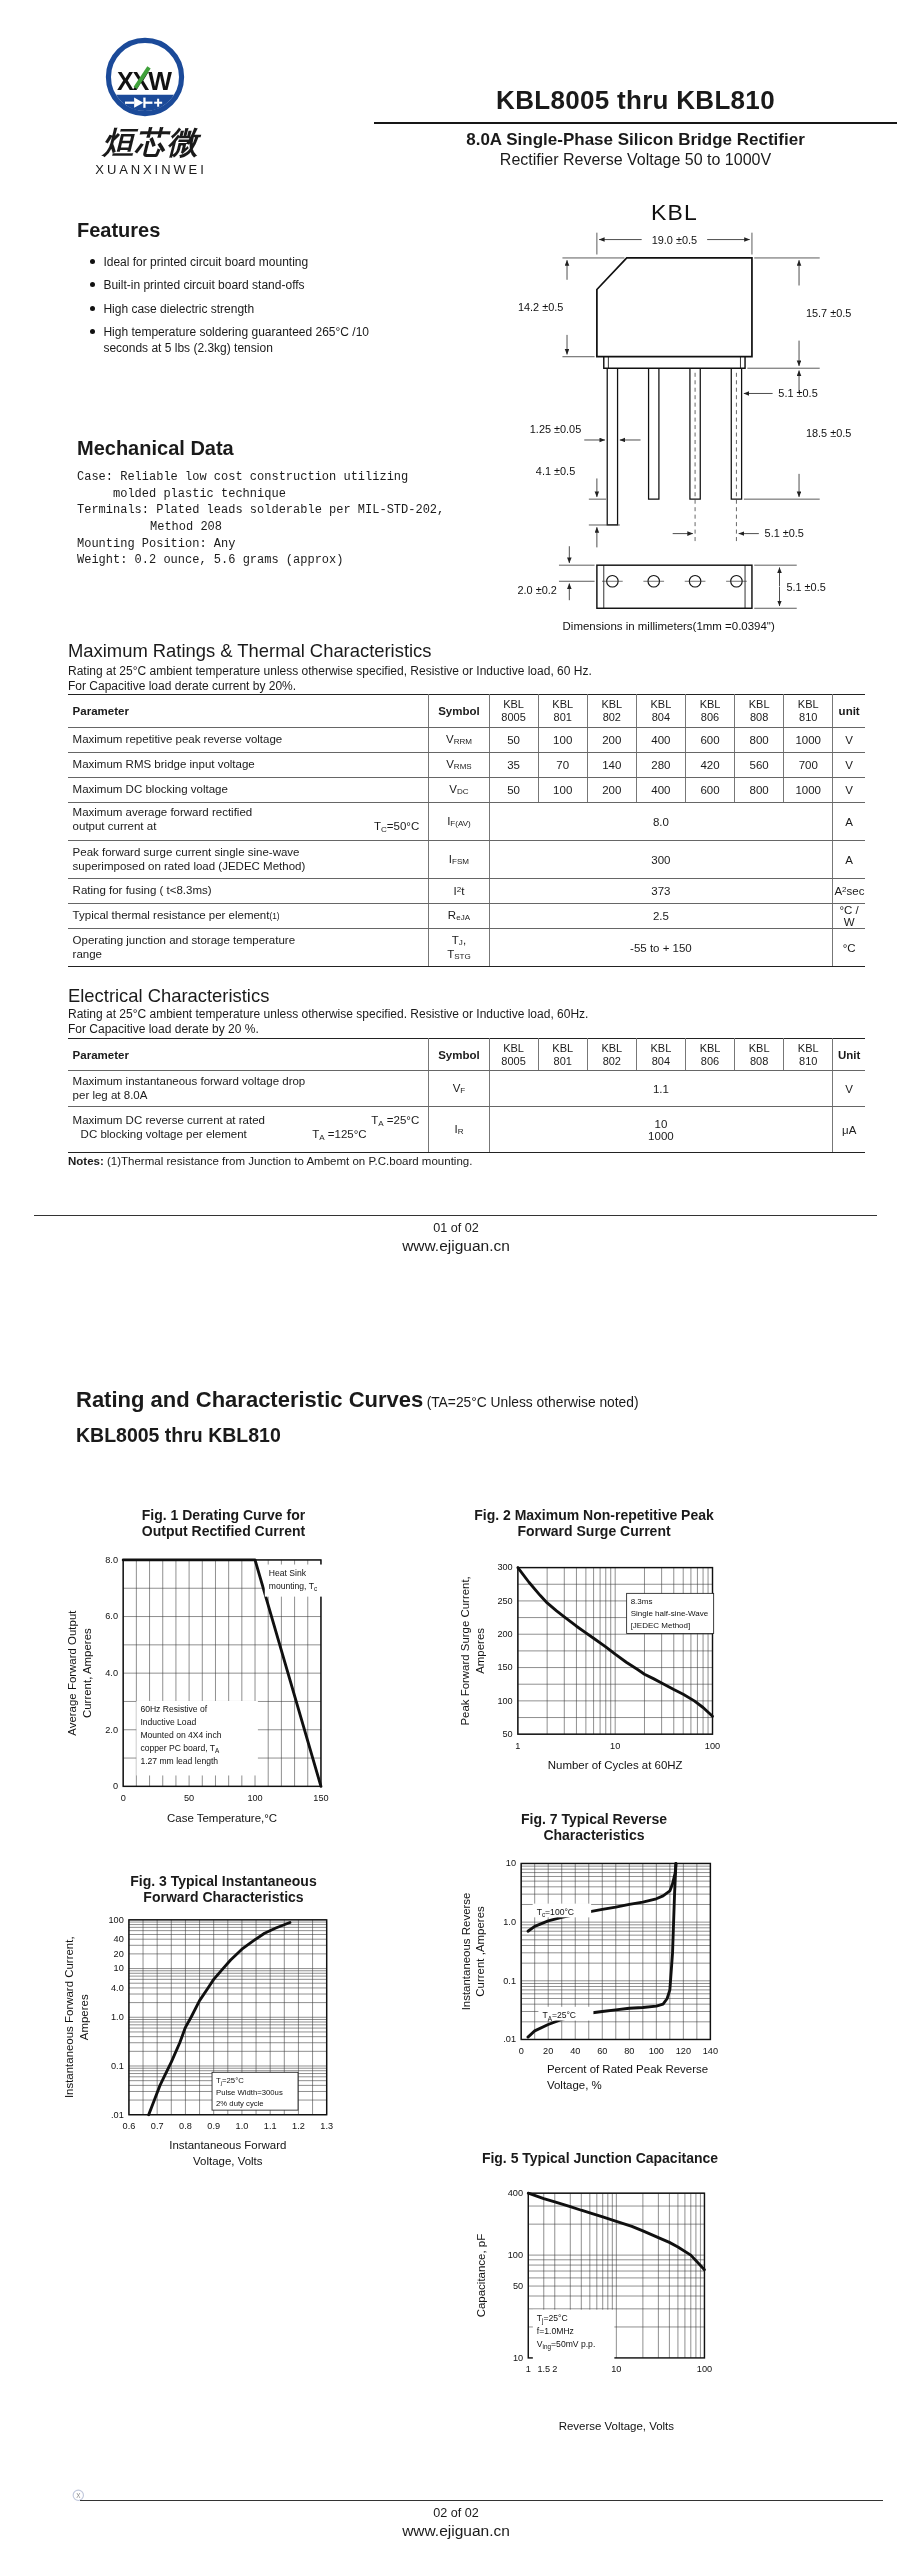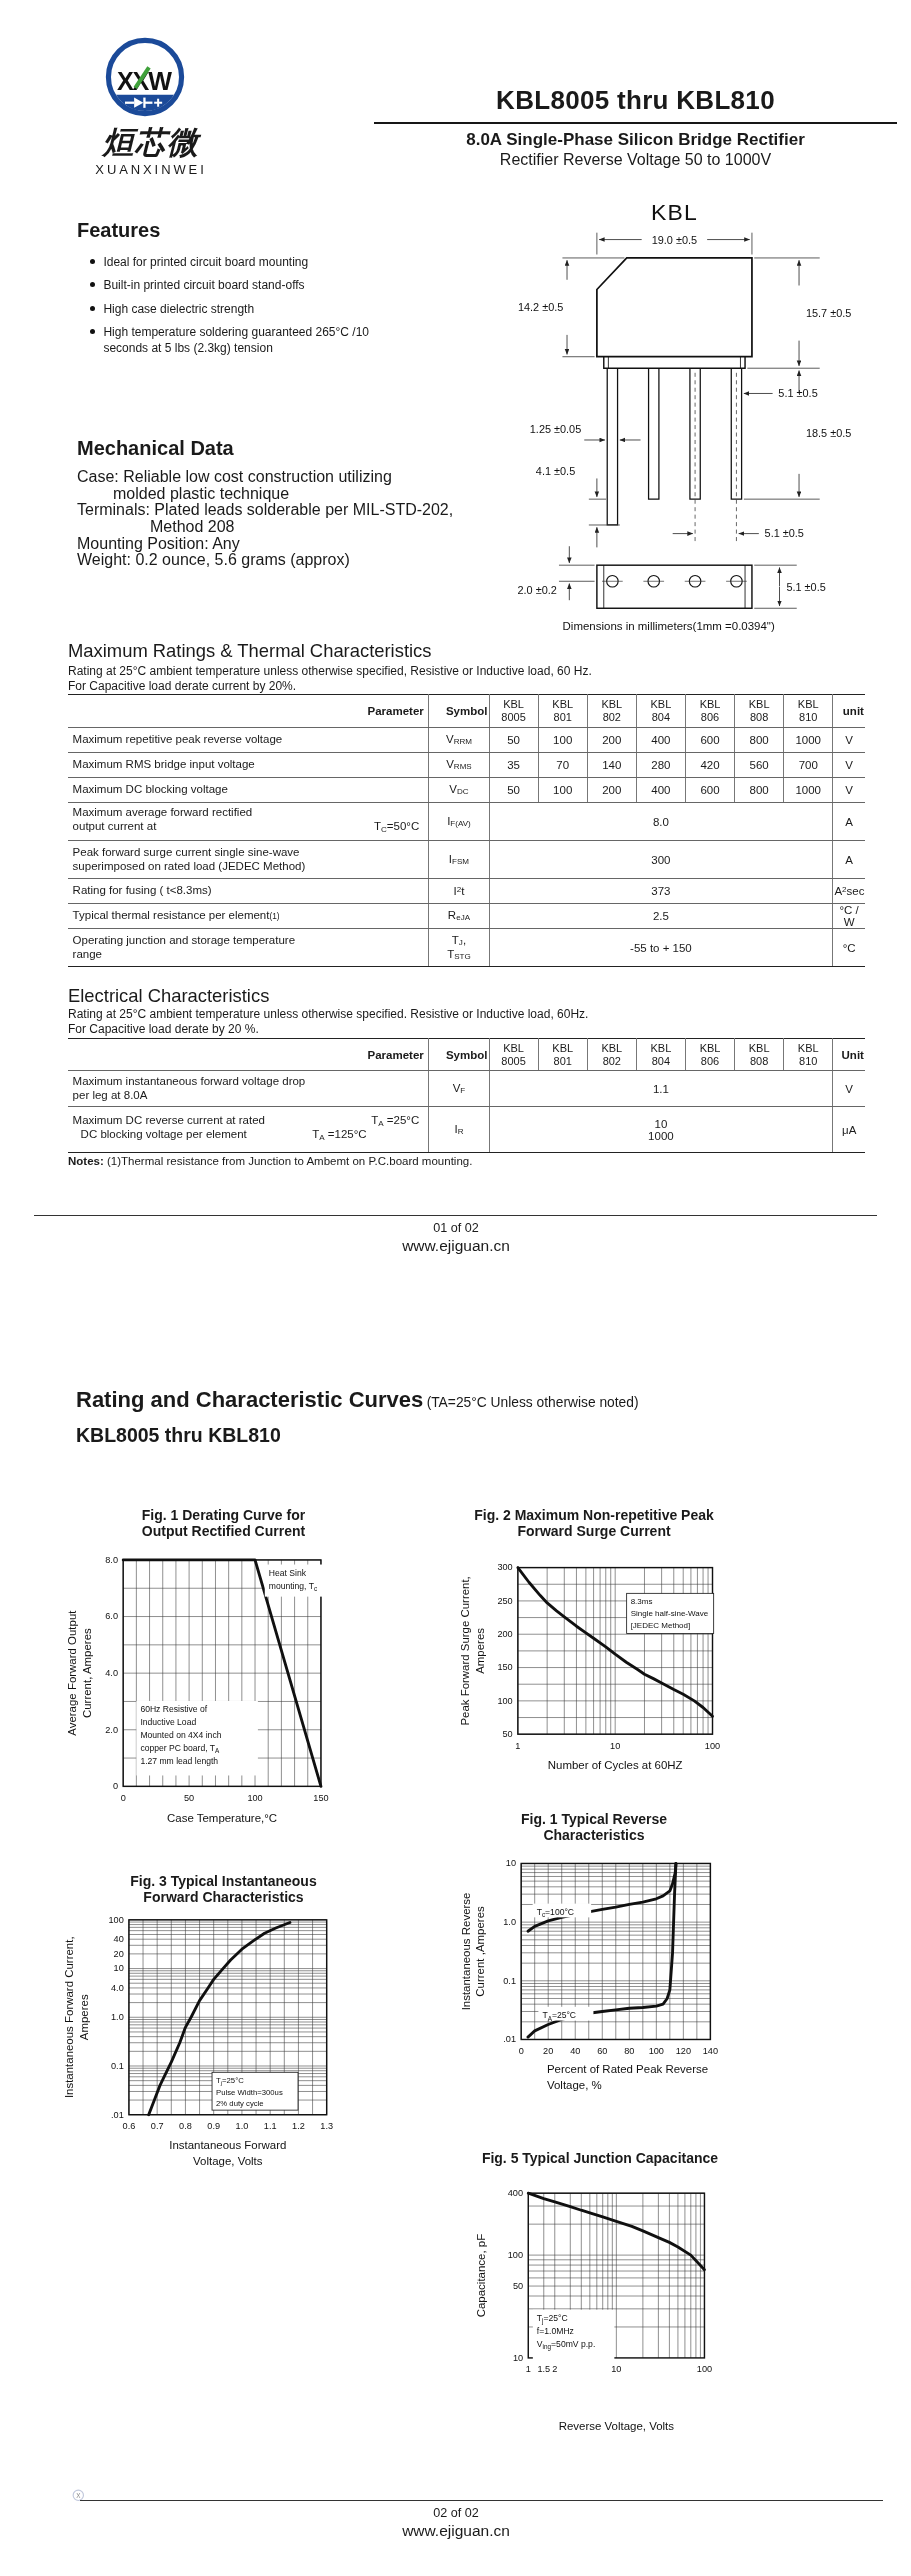--- a/index.html
+++ b/index.html
@@ -21,30 +21,30 @@
   #logo .en{font-size:13px;letter-spacing:2.9px;text-align:center;margin-top:2.3px;}
   
   h2.sec{font-size:20px;font-weight:bold;margin:0;}
   #features{left:77px;top:219px;width:425px;}
   #features ul{list-style:none;margin:11.5px 0 0 0;padding:0;}
   #features li{display:flex;margin-bottom:7.5px;}
   #features .dot{width:5.2px;height:5.2px;border-radius:50%;background:#111;margin:5.2px 8.6px 0 12.6px;flex:none;}
   #features .ftxt{font-size:12px;line-height:16px;}
   #mech{left:77px;top:437px;width:448px;}
   #mech .mlines{margin-top:9.2px;}
-  #mech .mline{font-size:16px;line-height:16.6px;}
+  #mech .mline{font-size:12px;line-height:16.6px;font-family:Liberation Mono, monospace;}
   
   .tblhead{font-size:18.4px;font-weight:normal;}
   .tblcond{font-size:12px;line-height:15px;}
   table.specs{border-collapse:collapse;table-layout:fixed;border-top:1.4px solid #222;font-size:11.5px;}
   table.specs td{border-right:0.8px solid #777;border-bottom:1.7px double #666;padding:0 4.6px;vertical-align:middle;}
   table.specs td:last-child{border-right:none;}
   table.specs tr:last-child td{border-bottom:1.4px solid #222;}
   table.specs td.val,table.specs td.unitc,table.specs td.sym,table.specs td.mod{text-align:center;padding:0 1.1px;}
-  table.specs td.hd{font-weight:bold;text-align:right;}
+  table.specs td.hd{font-weight:bold;}
   table.specs td.mod{font-size:11px;line-height:12.6px;}
   .pline{line-height:13.8px;}
   .cond{float:right;padding-right:4.6px;}
   #notes-line{left:68px;top:1155px;font-size:11.5px;width:746px;}
   
   .rule{background:#333;height:1.4px;}
   .pgno{left:0;width:912px;text-align:center;font-size:12.6px;}
   .site{left:0;width:912px;text-align:center;font-size:15.5px;}
   
   #curves-head{left:76px;top:1387px;width:746px;}
@@ -619,21 +619,21 @@
           <text x="287.5" y="447" text-anchor="middle" font-size="20">Voltage, Volts</text>
           <polyline points="149.5,360.0 159.4,334.4 169.2,308.8 179.1,288.2 188.9,268.3 203.7,234.4 213.6,207.6 223.4,190.0 238.2,160.9 253.0,138.8 262.9,123.9 277.6,106.9 292.4,90.0 312.1,71.2 331.9,56.7 351.6,43.4 371.3,34.2 395.9,24.7" fill="none" stroke="#101010" stroke-width="5" stroke-linejoin="round" stroke-linecap="round"></polyline>
           <rect x="260" y="286" width="150" height="66" fill="#fff" stroke="#222" stroke-width="1.5"></rect>
           <text x="267" y="304.5" font-size="13.5"><tspan dy="0">T</tspan><tspan dy="4" font-size="74%">j</tspan><tspan dy="-4">=25°C</tspan></text>
           <text x="267" y="324.75" font-size="13.5">Pulse Width=300us</text>
           <text x="267" y="345" font-size="13.5">2% duty cycle</text>
         </svg></div>
   </div>
 
   <div class="figblock" style="left:459px;top:1812px;width:270px;">
-    <div class="fig-title">Fig. 1  Typical Reverse</div>
+    <div class="fig-title">Fig. 7  Typical Reverse</div>
     <div class="fig-title">Characteristics</div>
     <div class="chart" style="margin-top:9.2px;"><svg width="270" height="258" viewBox="0 0 470 450">
           <line x1="108" y1="20" x2="108" y2="327" stroke="#3c3c3c" stroke-width="1"></line>
           <line x1="131.57142857142856" y1="20" x2="131.57142857142856" y2="327" stroke="#3c3c3c" stroke-width="1"></line>
           <line x1="155.14285714285714" y1="20" x2="155.14285714285714" y2="327" stroke="#3c3c3c" stroke-width="1"></line>
           <line x1="178.71428571428572" y1="20" x2="178.71428571428572" y2="327" stroke="#3c3c3c" stroke-width="1"></line>
           <line x1="202.28571428571428" y1="20" x2="202.28571428571428" y2="327" stroke="#3c3c3c" stroke-width="1"></line>
           <line x1="225.85714285714286" y1="20" x2="225.85714285714286" y2="327" stroke="#3c3c3c" stroke-width="1"></line>
           <line x1="249.42857142857142" y1="20" x2="249.42857142857142" y2="327" stroke="#3c3c3c" stroke-width="1"></line>
           <line x1="273" y1="20" x2="273" y2="327" stroke="#3c3c3c" stroke-width="1"></line>

